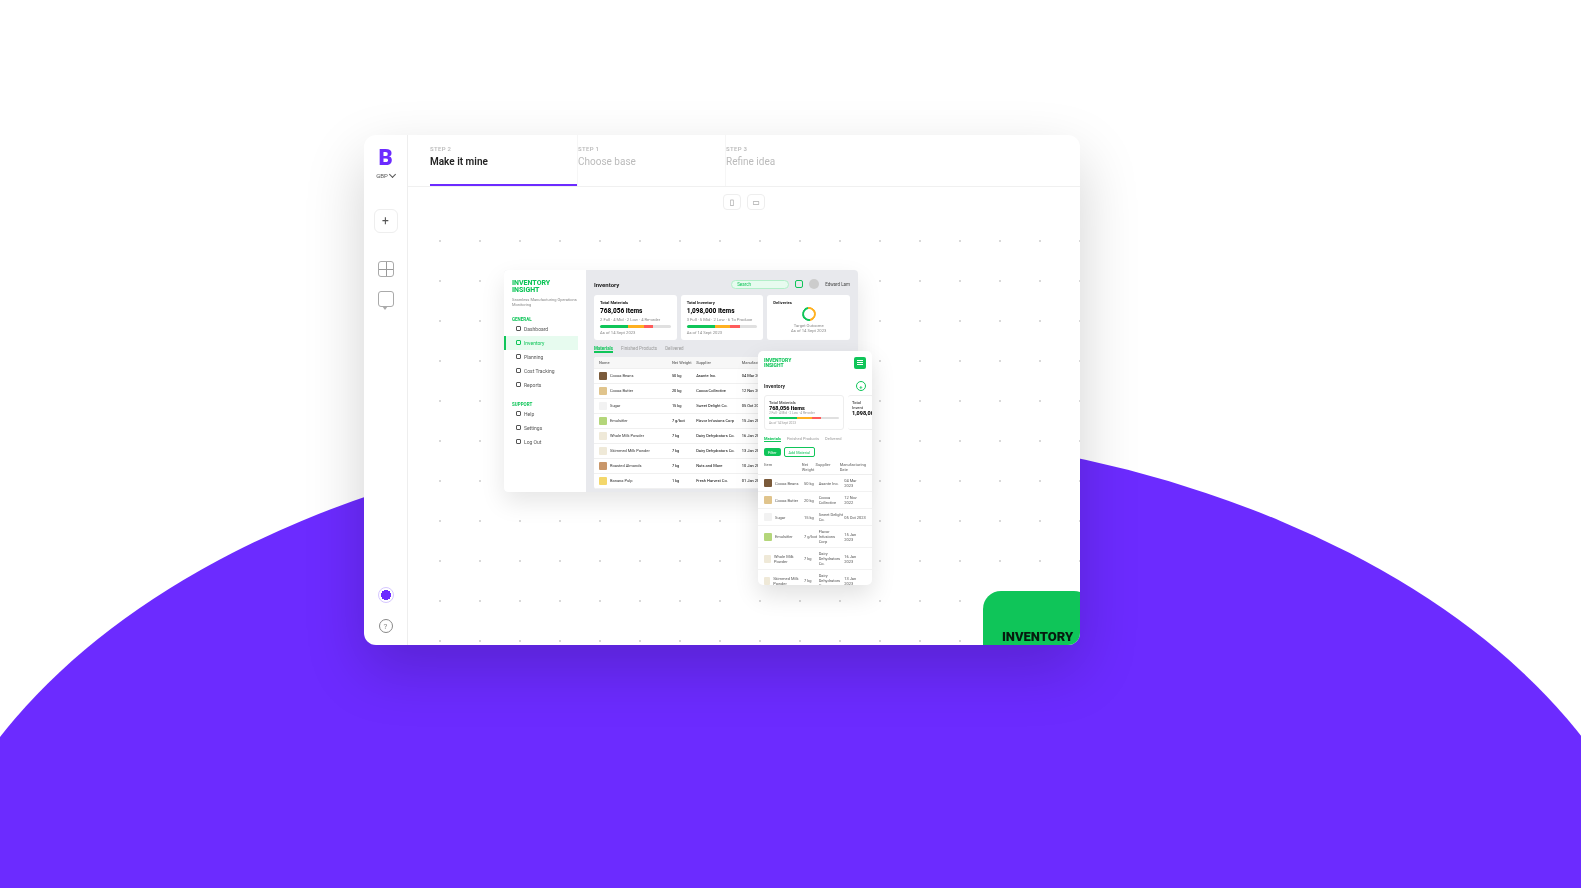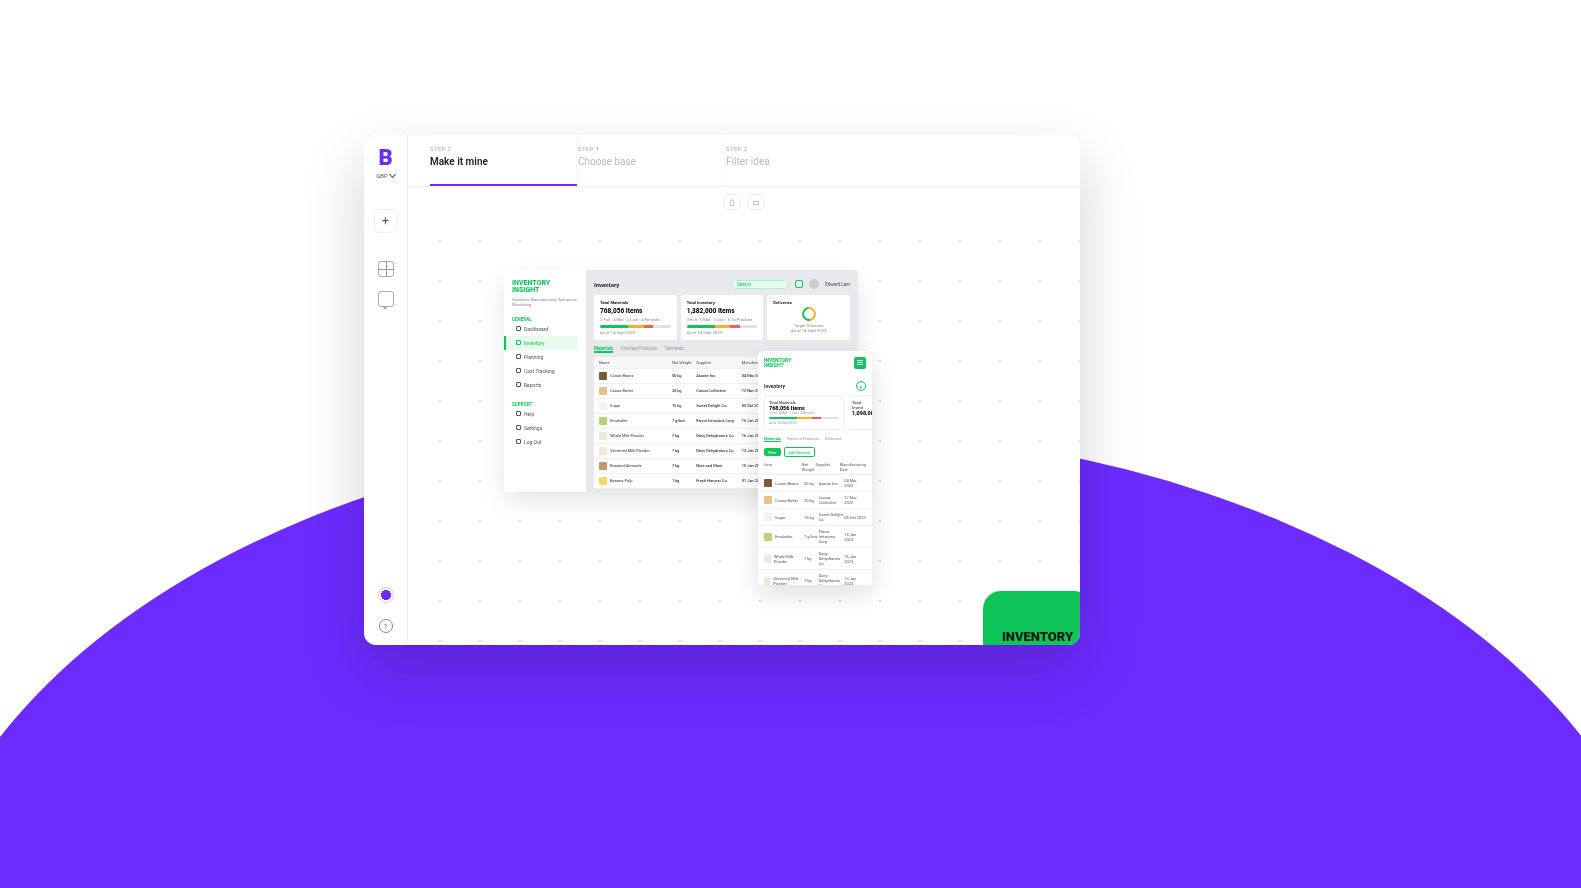--- a/index.html
+++ b/index.html
@@ -118,21 +118,21 @@
       <div class="step active">
         <div class="num">STEP 2</div>
         <div class="label">Make it mine</div>
       </div>
       <div class="step">
         <div class="num">STEP 1</div>
         <div class="label">Choose base</div>
       </div>
       <div class="step">
         <div class="num">STEP 3</div>
-        <div class="label">Filter idea</div>
+        <div class="label">Refine idea</div>
       </div>
     </div>
 
     <div class="viewport">
       <div class="vp">▯</div>
       <div class="vp">▭</div>
     </div>
 
     <div class="canvas">
 
@@ -190,21 +190,21 @@
           <div class="mA-cards">
             <div class="mA-card">
               <div class="t">Total Materials</div>
               <div class="v">768,056 Items</div>
               <div>2 Full · 4 Mid · 2 Low · 4 Re-order</div>
               <div class="bar"></div>
               <div>As of 14 Sept 2023</div>
             </div>
             <div class="mA-card">
               <div class="t">Total Inventory</div>
-              <div class="v">1,382,000 Items</div>
+              <div class="v">1,098,000 Items</div>
               <div>3 Full · 5 Mid · 2 Low · 6 To Produce</div>
               <div class="bar"></div>
               <div>As of 14 Sept 2023</div>
             </div>
             <div class="mA-card">
               <div class="t">Deliveries</div>
               <div class="circle"></div>
               <div style="text-align:center">Target Outcome</div>
               <div style="text-align:center">As of 14 Sept 2023</div>
             </div>

